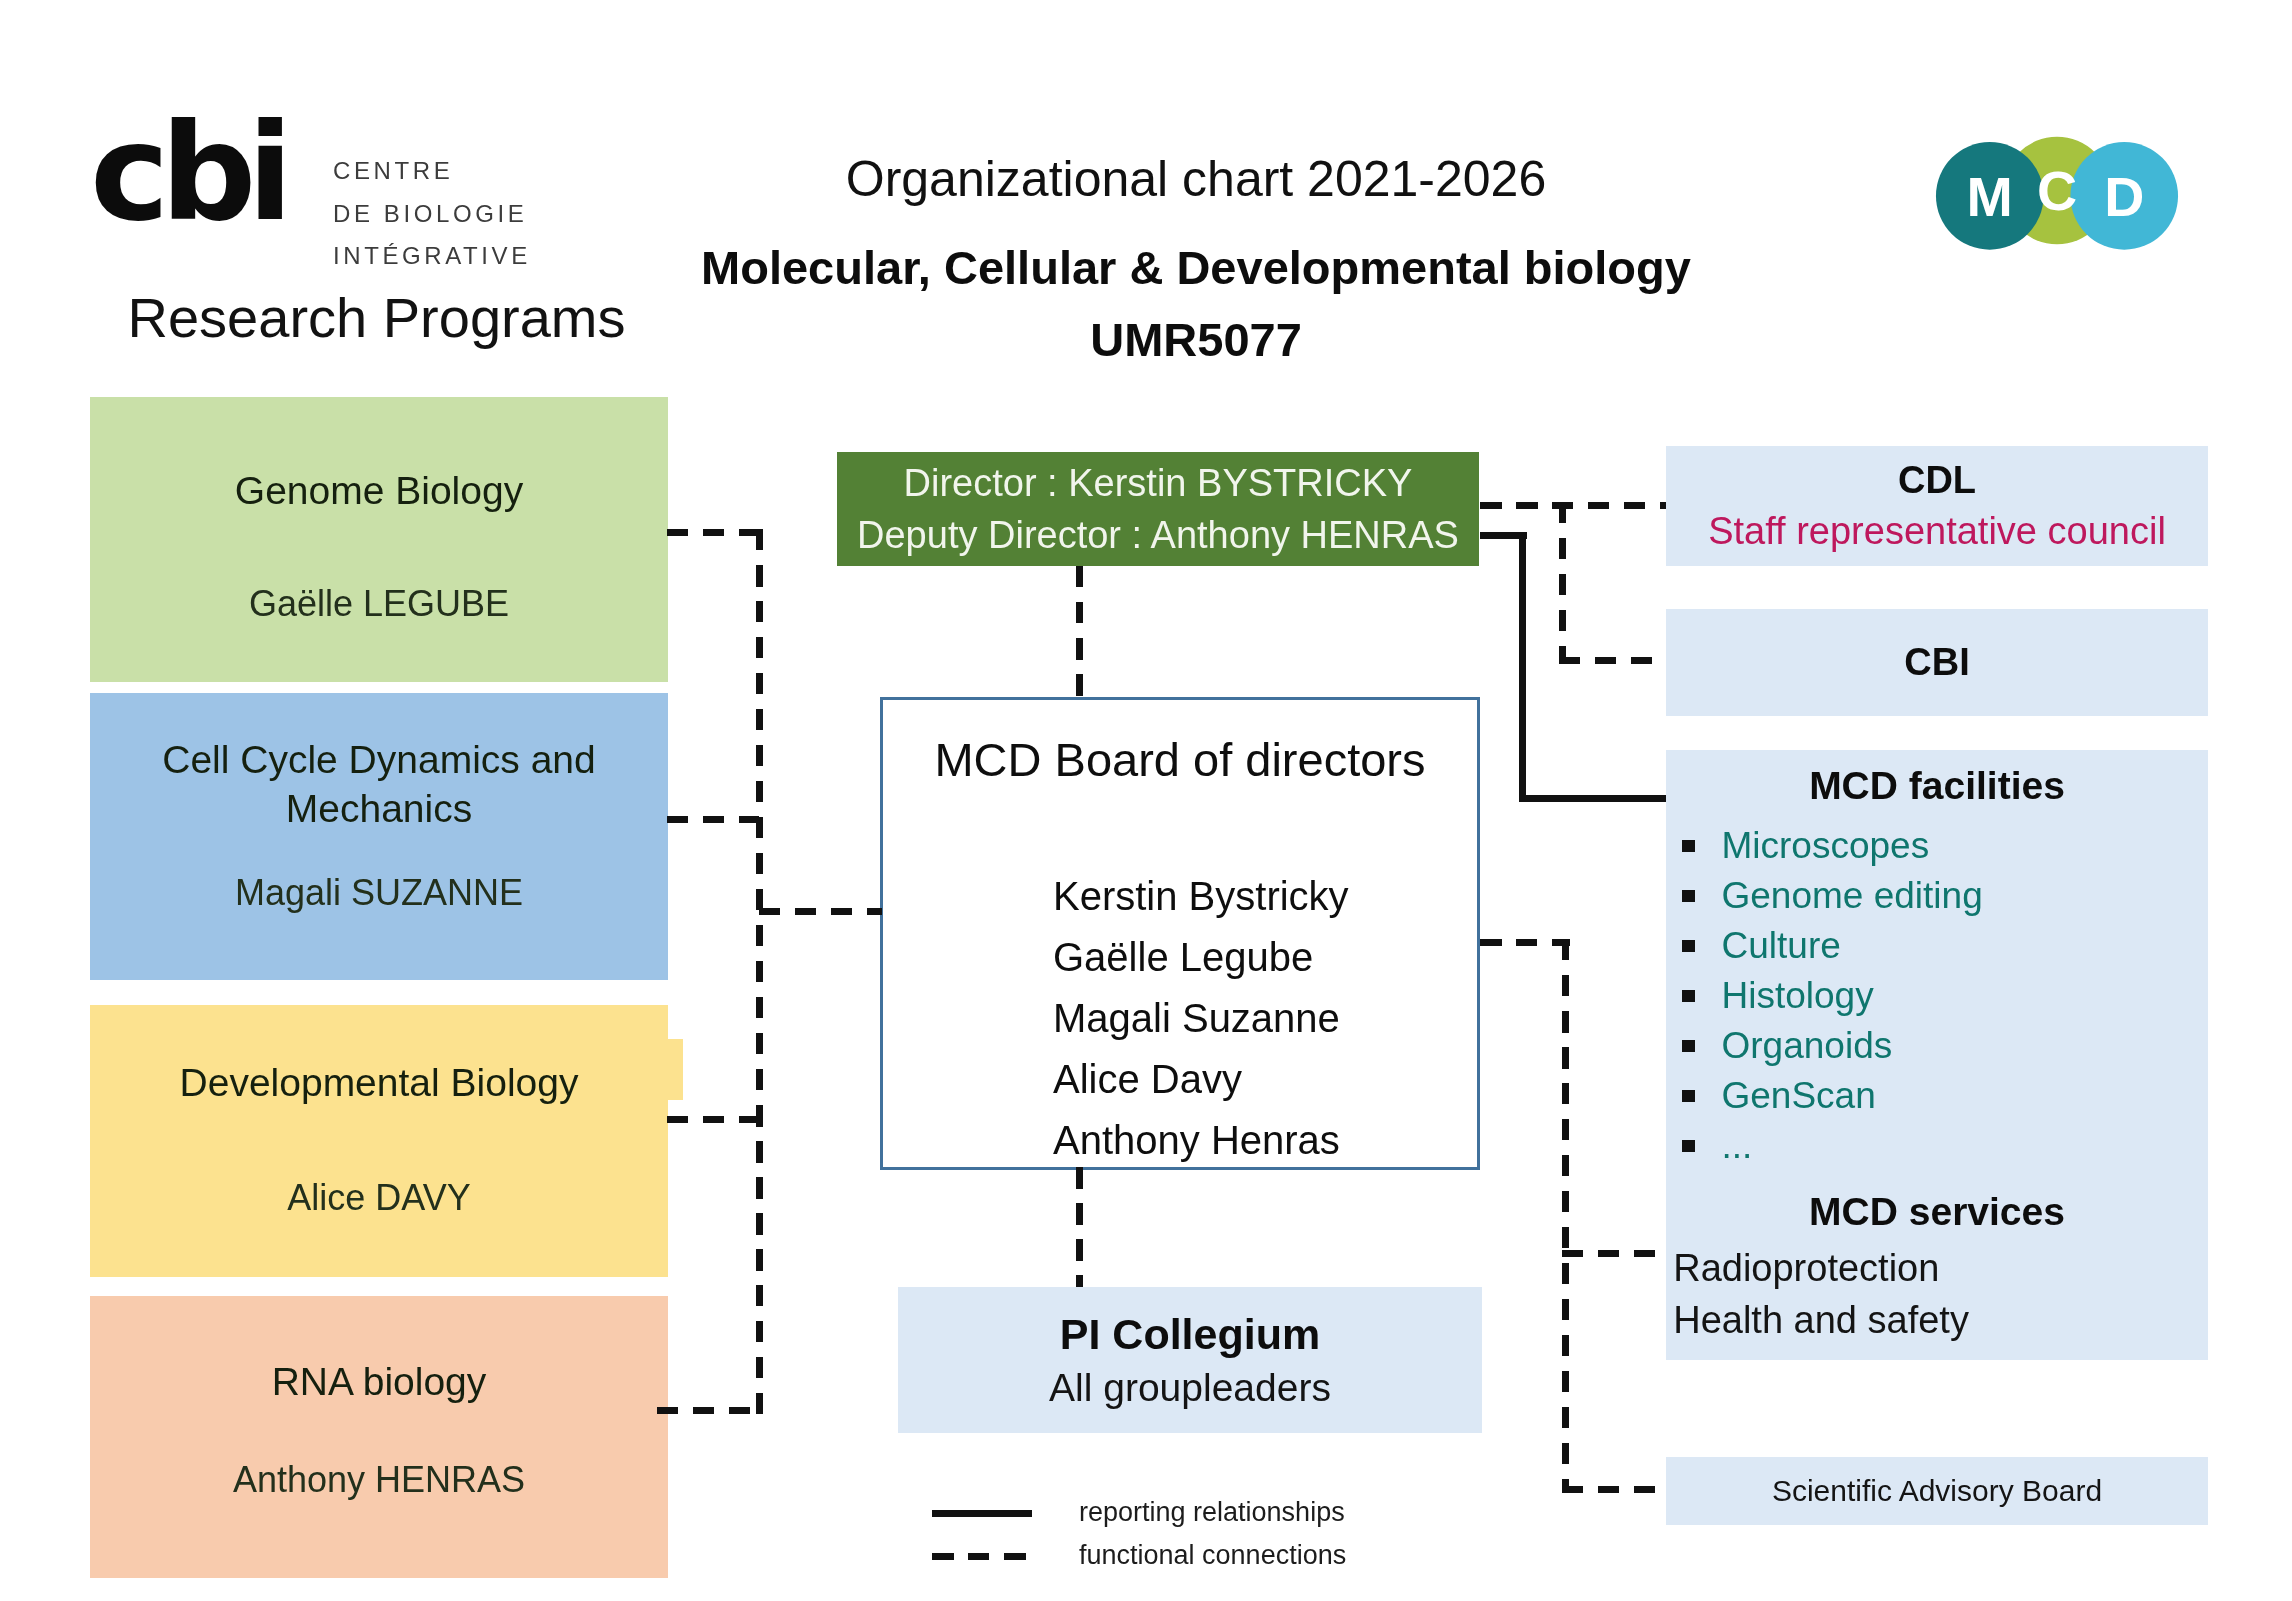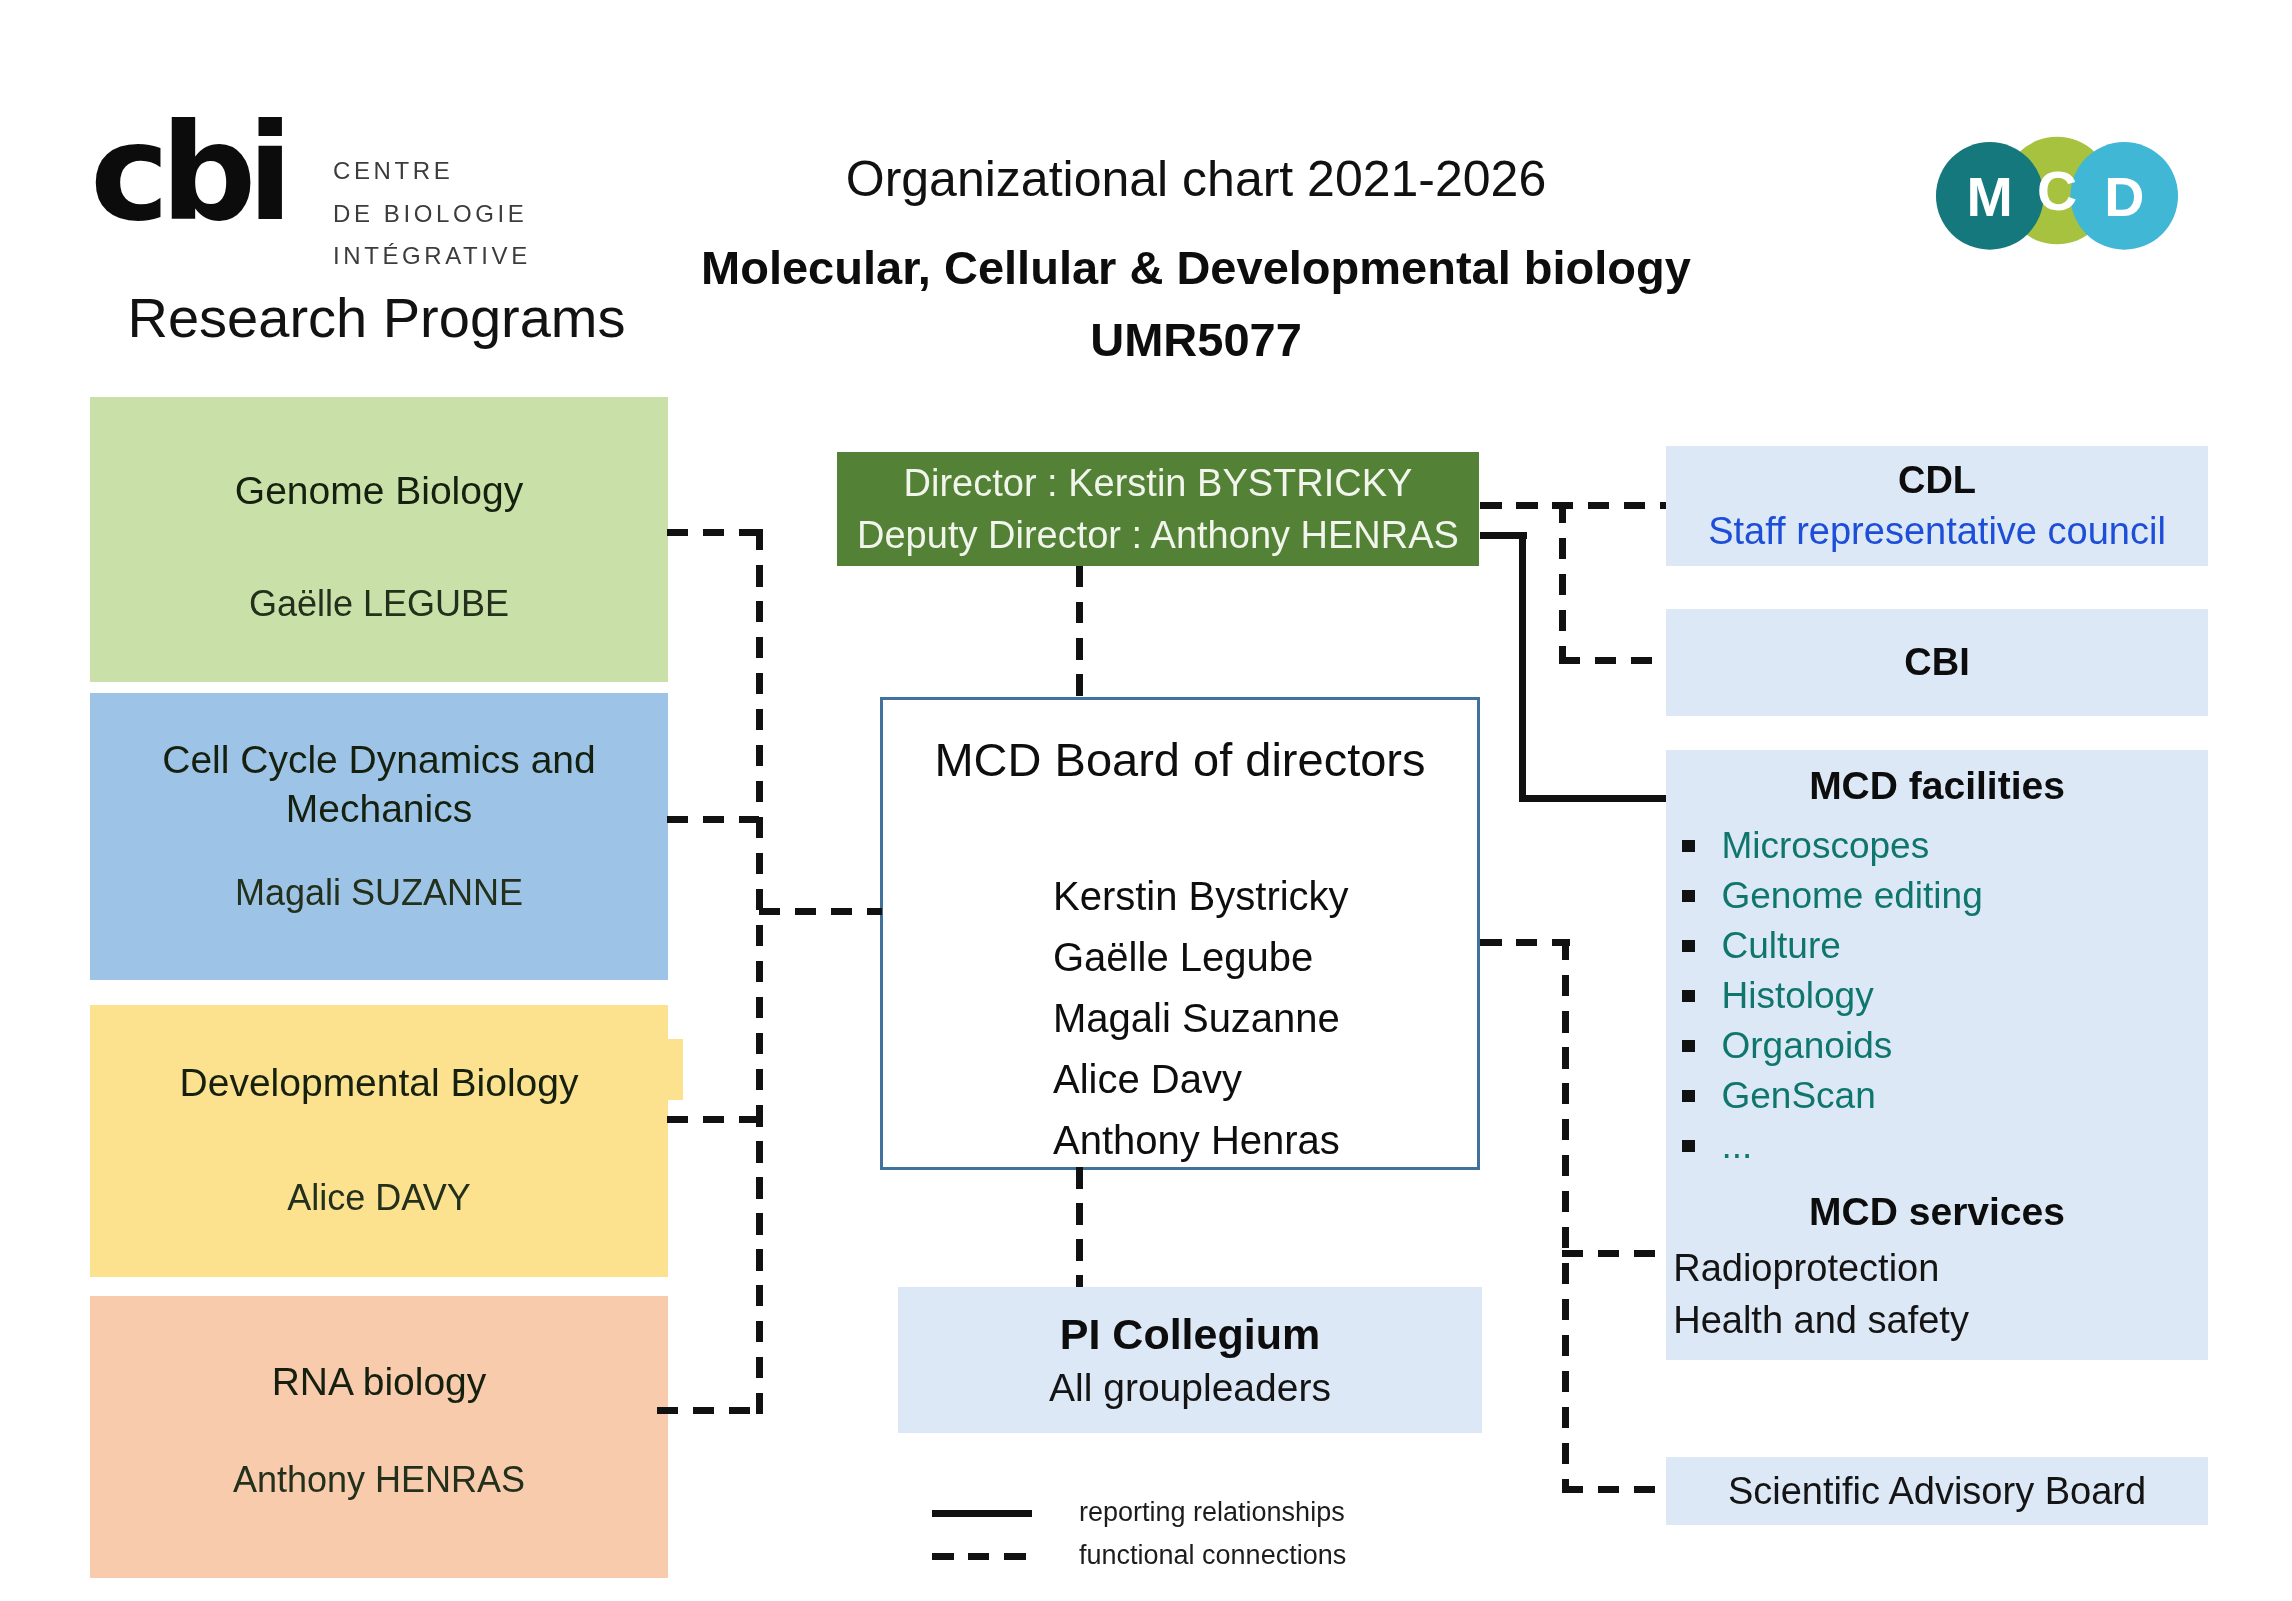--- a/index.html
+++ b/index.html
@@ -44,32 +44,32 @@
   .board-members{margin:79px 0 0 170px;padding:0;list-style:none;font-size:40px;
                  line-height:61px;color:#0e0e0e;}
   .pi-box{position:absolute;left:898px;top:1287px;width:584px;height:146px;background:#dce8f5;
           display:flex;flex-direction:column;justify-content:center;align-items:center;gap:7.2px;}
   .pi-title{font-size:43px;font-weight:700;color:#0d0d0d;}
   .pi-sub{font-size:39px;color:#141414;}
 
   
   .rbox{position:absolute;left:1666px;width:542px;background:#dce8f5;}
   .rbox .rtitle{text-align:center;font-weight:700;font-size:38px;color:#0d0d0d;}
-  .rbox .rsub{text-align:center;font-size:38px;color:#1d4ed8;}
+  .rbox .rsub{text-align:center;font-size:38px;color:#be185d;}
   .cdl-box{top:446px;height:120px;display:flex;flex-direction:column;justify-content:center;gap:7.2px;}
   .cbi-box{top:609px;height:107px;display:flex;flex-direction:column;justify-content:center;gap:5.4px;}
   .fac-box{top:750px;height:610px;}
   .fac-title{margin-top:14.3px;text-align:center;font-size:39px;font-weight:700;color:#0d0d0d;}
   .fac-list{margin:12.5px 0 0 0;padding:0;list-style:none;}
   .fac-list li{display:flex;align-items:center;height:50px;font-size:37px;color:#0f766e;}
   .fac-list .sq{width:12.5px;height:12.5px;background:#111;margin:0 27px 0 16px;flex:0 0 auto;}
   .svc-title{margin-top:19.7px;text-align:center;font-size:39px;font-weight:700;color:#0d0d0d;}
   .svc-list{margin:7.2px 0 0 0;padding:0 0 0 7.2px;list-style:none;font-size:38px;line-height:52px;color:#141414;}
   .sab-box{top:1457px;height:68px;display:flex;align-items:center;justify-content:center;
-           font-size:38px;color:#141414;}
+           font-size:30px;color:#141414;}
 
   
   .hdash{position:absolute;height:7.2px;
          background:repeating-linear-gradient(90deg,#111 0 21.5px,transparent 21.5px 36px);}
   .vdash{position:absolute;width:7.2px;
          background:repeating-linear-gradient(180deg,#111 0 21.5px,transparent 21.5px 36px);}
   .hsolid{position:absolute;height:7.2px;background:#111;}
   .vsolid{position:absolute;width:7.2px;background:#111;}
 
   

